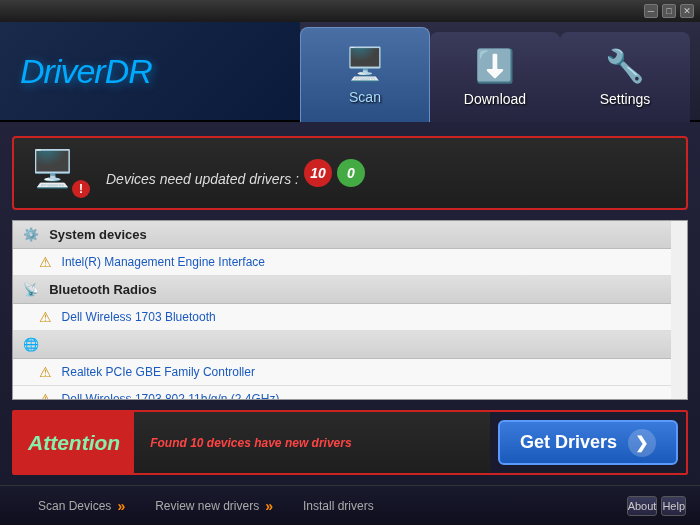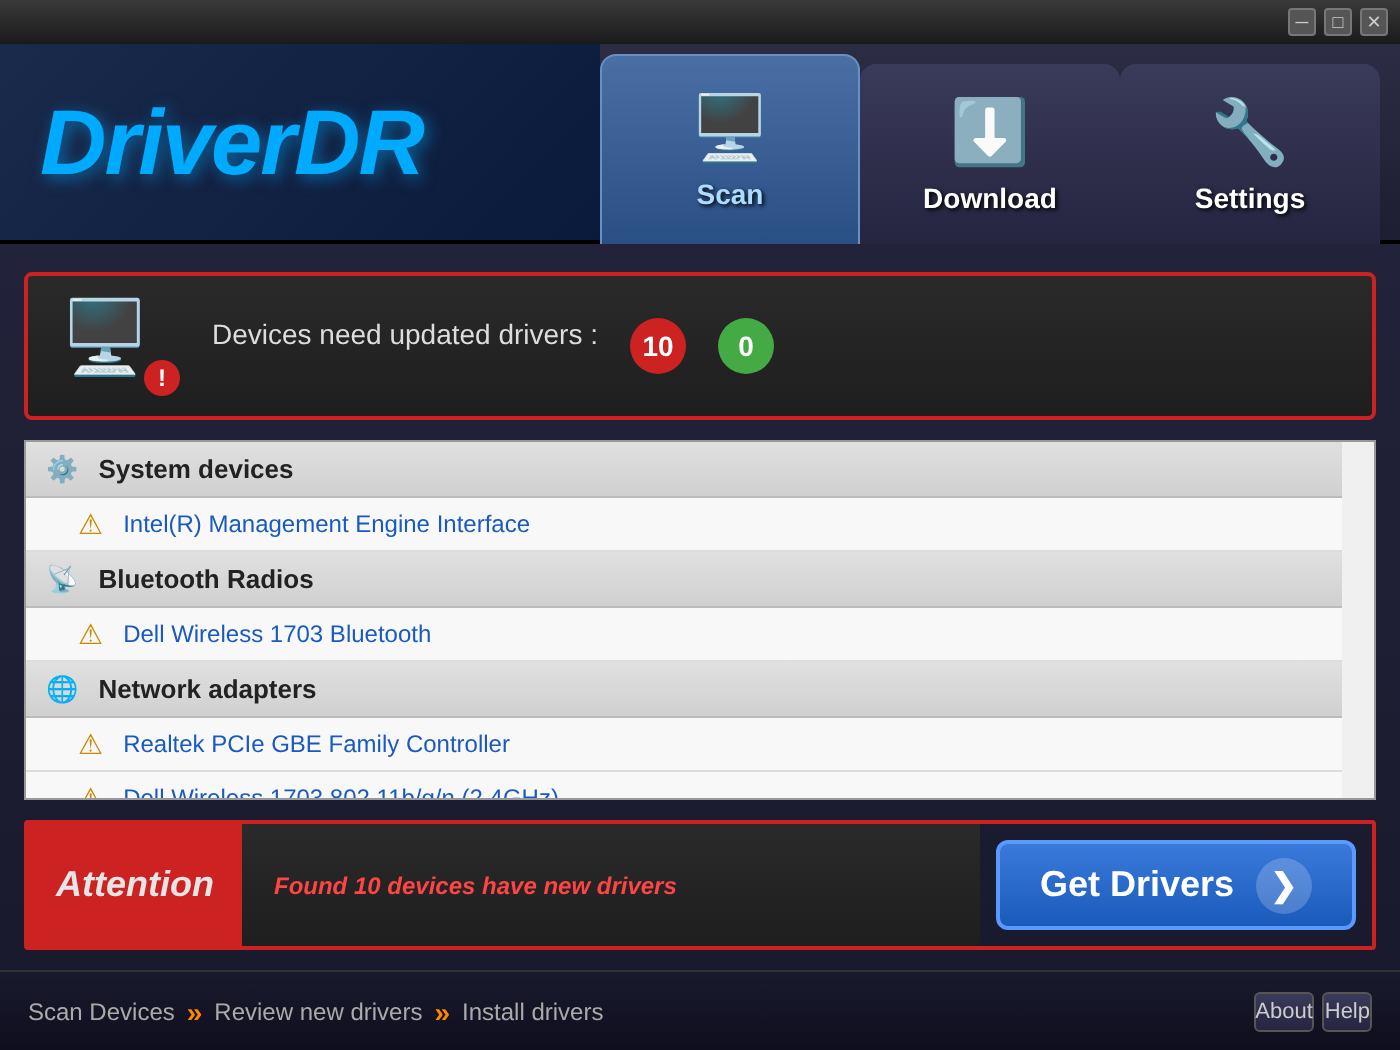--- a/index.html
+++ b/index.html
@@ -54,22 +54,22 @@
 
     .logo-area {
       width: 300px;
       display: flex;
       align-items: center;
       padding: 10px 20px;
       background: linear-gradient(135deg, #1a2a4a 0%, #0a1a3a 100%);
     }
 
     .logo-text {
-      font-size: 46px;
-      font-weight: bold;
+      font-size: 34px;
+      font-weight: normal;
       color: #00aaff;
       text-shadow: 2px 2px 8px rgba(0,170,255,0.5);
       letter-spacing: -1px;
       font-style: italic;
     }
 
     .nav-tabs {
       display: flex;
       align-items: flex-end;
       flex: 1;
@@ -96,21 +96,21 @@
       border-bottom: none;
       height: 95px;
     }
 
     .nav-tab:not(.active) {
       background: linear-gradient(to bottom, #3a3a5a, #252540);
     }
 
     .nav-tab-label {
       font-size: 14px;
-      font-weight: bold;
+      font-weight: normal;
       color: white;
       text-shadow: 1px 1px 2px #000;
     }
 
     .nav-tab.active .nav-tab-label {
       color: #aaddff;
     }
 
     
     .content {
@@ -156,24 +156,25 @@
       justify-content: center;
       font-size: 12px;
       font-weight: bold;
       color: white;
     }
 
     .status-text {
       color: #ddd;
       font-size: 14px;
       display: flex;
-      align-items: flex-start;
-      gap: 16px;
+      align-items: flex-end;
+      gap: 5px;
       flex: 1;
       flex-wrap: wrap;
+      font-style: italic;
     }
 
     .count-badge {
       display: inline-flex;
       align-items: center;
       justify-content: center;
       width: 28px;
       height: 28px;
       border-radius: 50%;
       font-weight: bold;
@@ -246,22 +247,22 @@
       align-items: stretch;
       height: 65px;
       margin-top: 10px;
       border: 2px solid #cc2222;
       border-radius: 2px;
       overflow: hidden;
     }
 
     .attention-label {
       background: #cc2222;
-      color: #e5e5e5;
-      font-size: 18px;
+      color: #86efac;
+      font-size: 21px;
       font-style: italic;
       font-weight: bold;
       padding: 0 14px;
       display: flex;
       align-items: center;
       min-width: 100px;
     }
 
     .attention-message {
       background: linear-gradient(to bottom, #2a2a2a, #1e1e1e);
@@ -320,20 +321,21 @@
     .breadcrumb {
       display: flex;
       align-items: center;
       gap: 6px;
       font-size: 12px;
       color: #aaa;
     }
 
     .breadcrumb-item {
       color: #aaa;
+      margin-left: 24px;
     }
 
     .breadcrumb-sep {
       color: #ff8800;
       font-size: 14px;
       font-weight: bold;
     }
 
     .footer-buttons {
       display: flex;
@@ -418,21 +420,20 @@
           <span>📡</span>
           <span>Bluetooth Radios</span>
         </div>
         <div class="device-item">
           <span class="warn-icon">⚠</span>
           <span>Dell Wireless 1703 Bluetooth</span>
         </div>
 
         <div class="device-category">
           <span>🌐</span>
-          <span>Network adapters</span>
         </div>
         <div class="device-item">
           <span class="warn-icon">⚠</span>
           <span>Realtek PCIe GBE Family Controller</span>
         </div>
         <div class="device-item">
           <span class="warn-icon">⚠</span>
           <span>Dell Wireless 1703 802.11b/g/n (2.4GHz)</span>
         </div>
 

